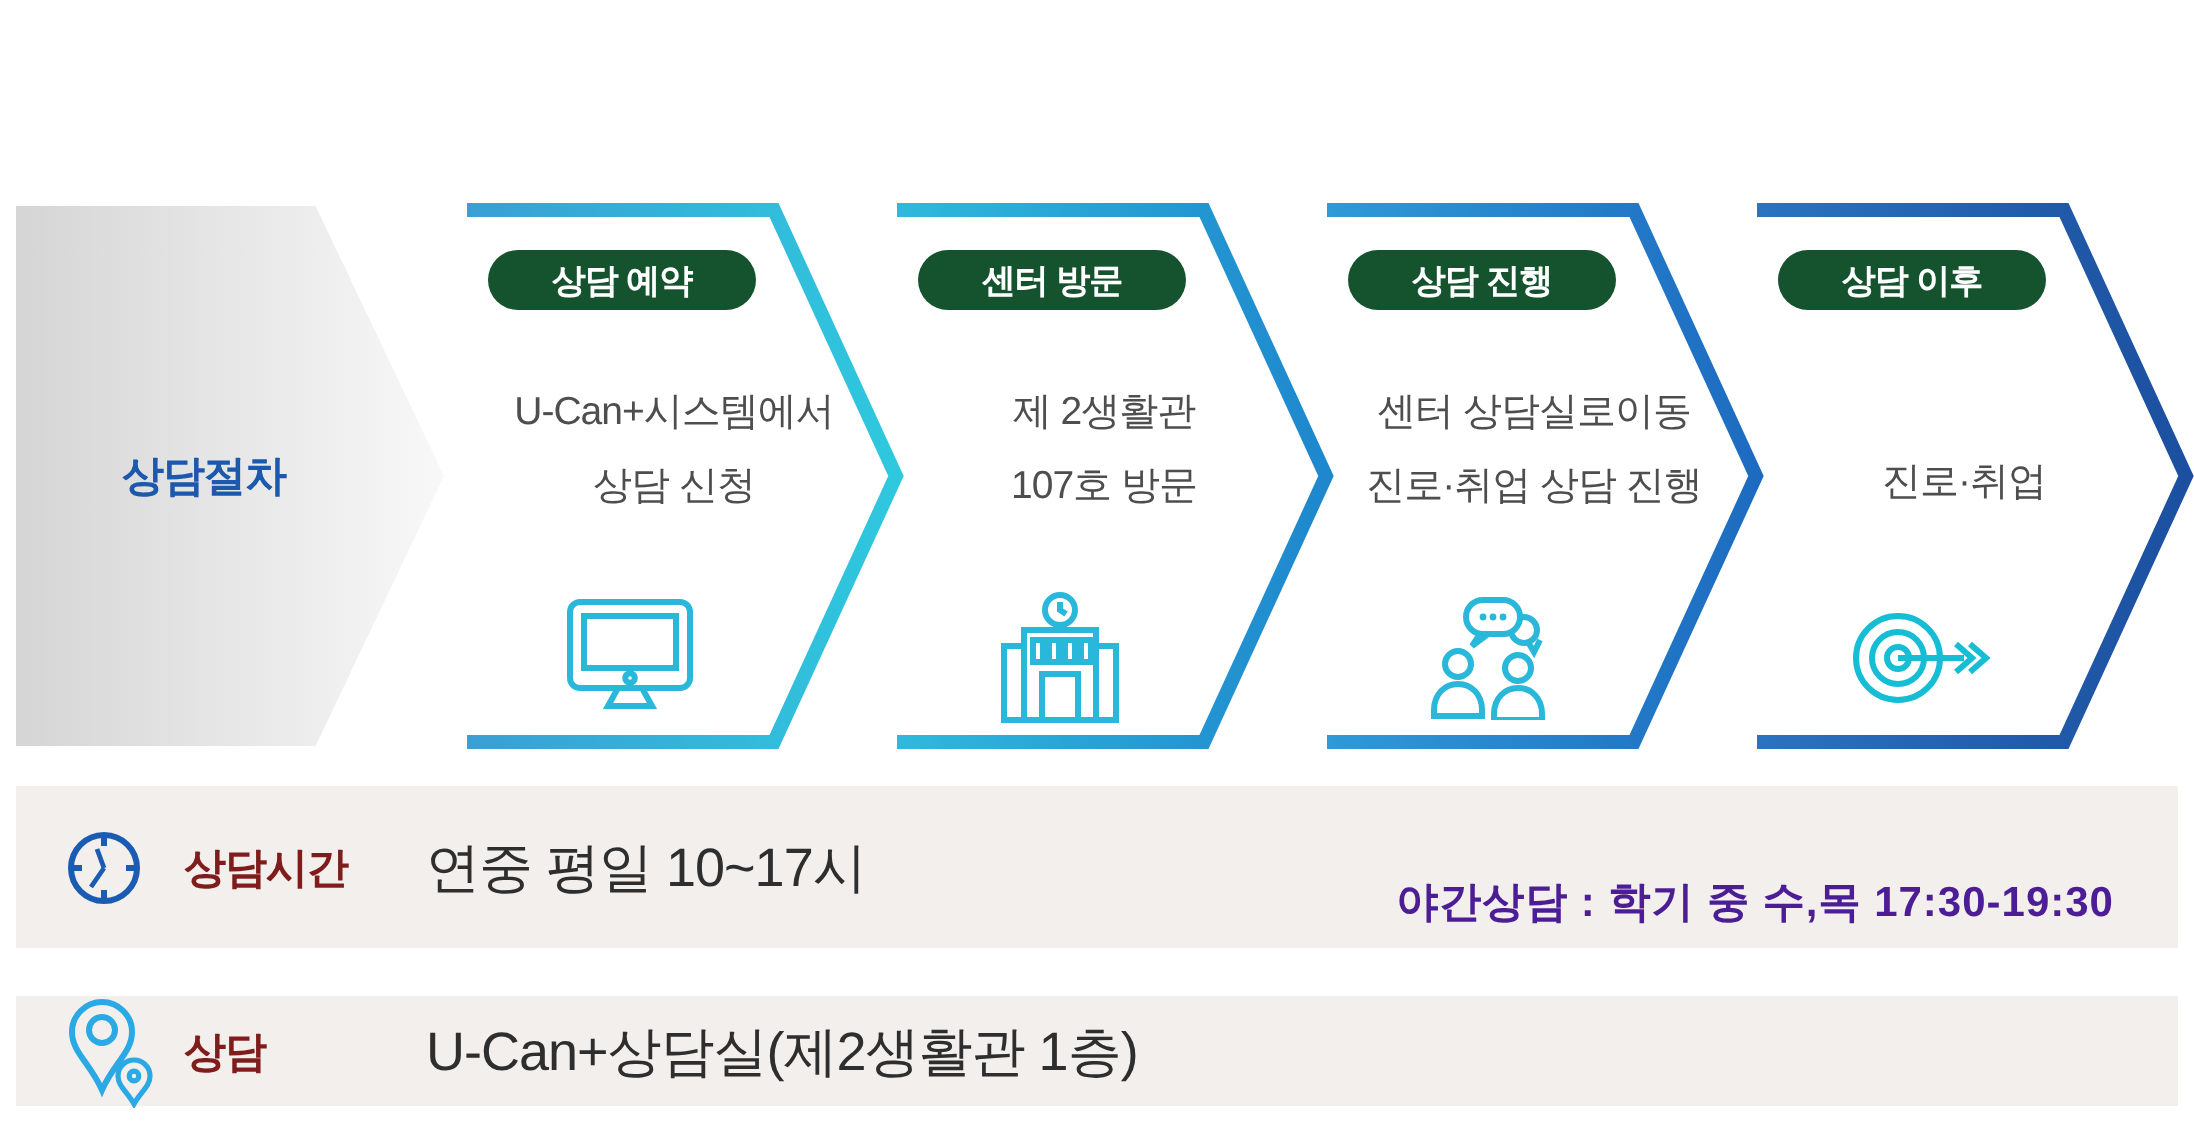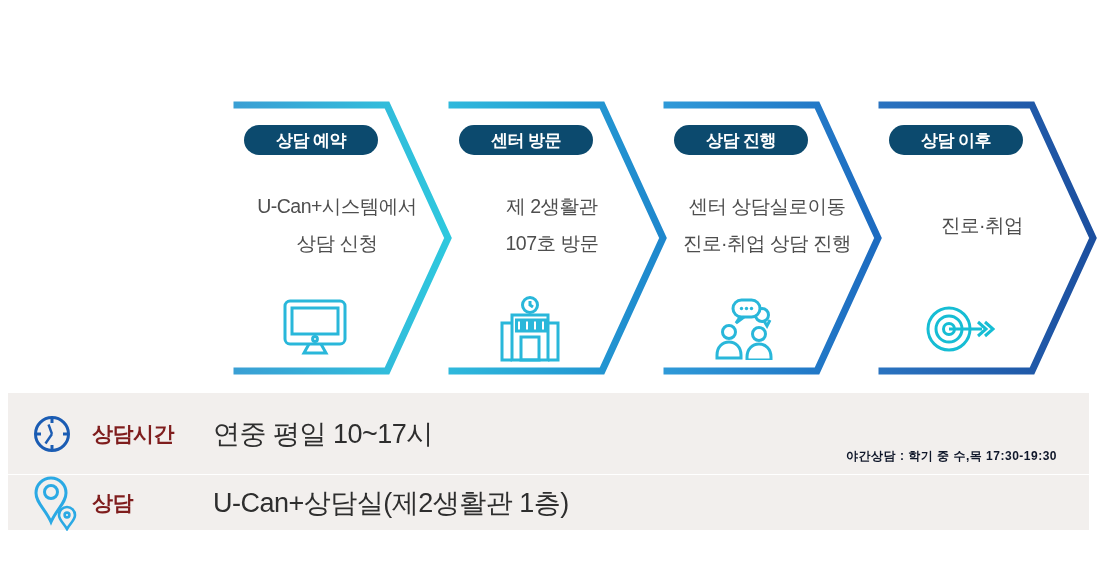--- a/index.html
+++ b/index.html
@@ -26,61 +26,64 @@
   .gray-arrow .label {
     font-size:21px; font-weight:bold; color:#1c59ac; letter-spacing:-0.5px;
     padding-right:26px;
   }
 
   
   .step { position:absolute; top:100px; width:222px; height:276px; }
   .step .chev { position:absolute; left:0; top:0; }
   .pill {
     position:absolute; left:14px; top:25px; width:134px; height:30px;
-    border-radius:15px; background:#0c4a6e;
+    border-radius:15px; background:#14532d;
     display:flex; align-items:center; justify-content:center;
     color:#ffffff; font-size:17px; font-weight:bold; letter-spacing:-0.5px;
   }
   .step-body {
     position:absolute; left:0; top:88px; width:214px;
     text-align:center; font-size:19.5px; line-height:37px; color:#4e4e4e;
     white-space:pre-line; letter-spacing:-0.5px;
   }
-  .step.s4 .step-body { top:107px; }
+  .step.s4 .step-body { top:123px; }
   .icon-wrap {
     position:absolute; left:0; top:194px; width:170px; height:70px;
     display:flex; align-items:center; justify-content:center;
   }
 
   
   .info-row {
     position:absolute; left:8px; width:1081px; background:#f2efed;
   }
   .info-row.r1 { top:393px; height:81px; }
-  .info-row.r2 { top:475px; height:55px;padding-left:20px; }
+  .info-row.r2 { top:498px; height:55px;padding-left:20px; }
   .row-icon { position:absolute; left:24px; top:50%; transform:translateY(-50%); }
   .row-label {
     position:absolute; left:84px; top:50%; transform:translateY(-50%);
     font-size:21px; font-weight:bold; color:#7f1d1d; letter-spacing:-0.5px;
   }
   .row-value {
     position:absolute; left:205px; top:50%; transform:translateY(-50%);
     font-size:27px; color:#2e2e2e; letter-spacing:-0.5px;
   }
   .row-note {
     position:absolute; right:32px; bottom:9px;
-    font-size:12px; font-weight:bold; color:#0f172a; letter-spacing:0.5px;
+    font-size:21px; font-weight:bold; color:#4c1d95; letter-spacing:0.5px;
   }
 </style>
 </head>
 <body>
 
 <div class="page">
 
 
+  <div class="gray-arrow">
+    <span class="label">상담절차</span>
+  </div>
 
   <div class="step s1" style="left:230px;">
     <svg class="chev" width="222" height="276" viewBox="0 0 222 276">
       <defs>
           <linearGradient id="g1" x1="0" y1="0" x2="1" y2="0">
         <stop offset="0" stop-color="#3a9fd4"></stop>
             <stop offset="1" stop-color="#2ec8de"></stop>
       </linearGradient>
         </defs>
       <path d="M3.5 5 L157 5 L218 138 L157 271 L3.5 271" fill="none" stroke="url(#g1)" stroke-width="7" stroke-linejoin="miter" stroke-miterlimit="10"></path>

